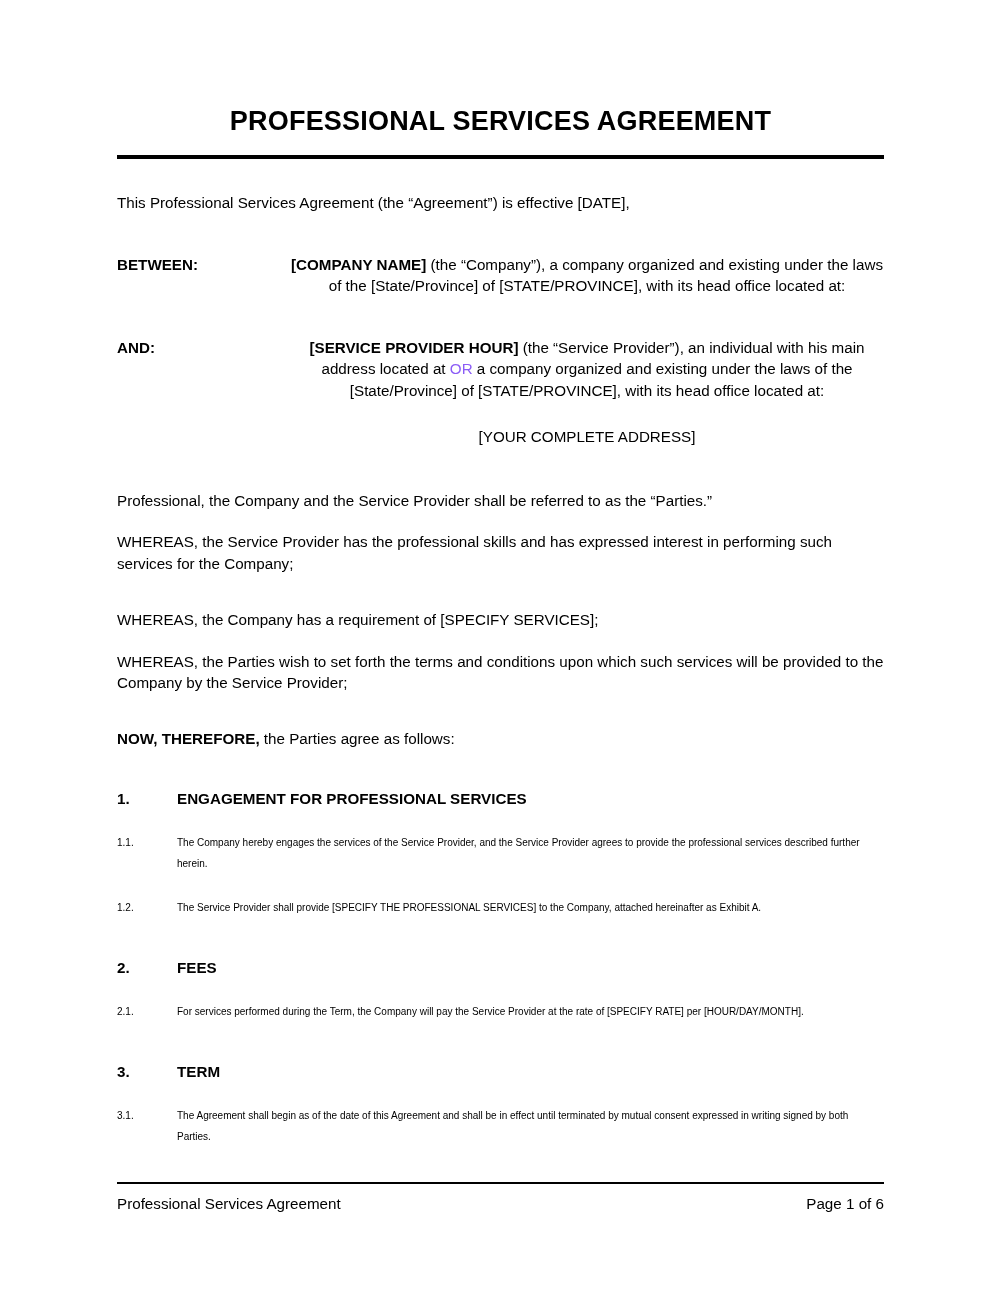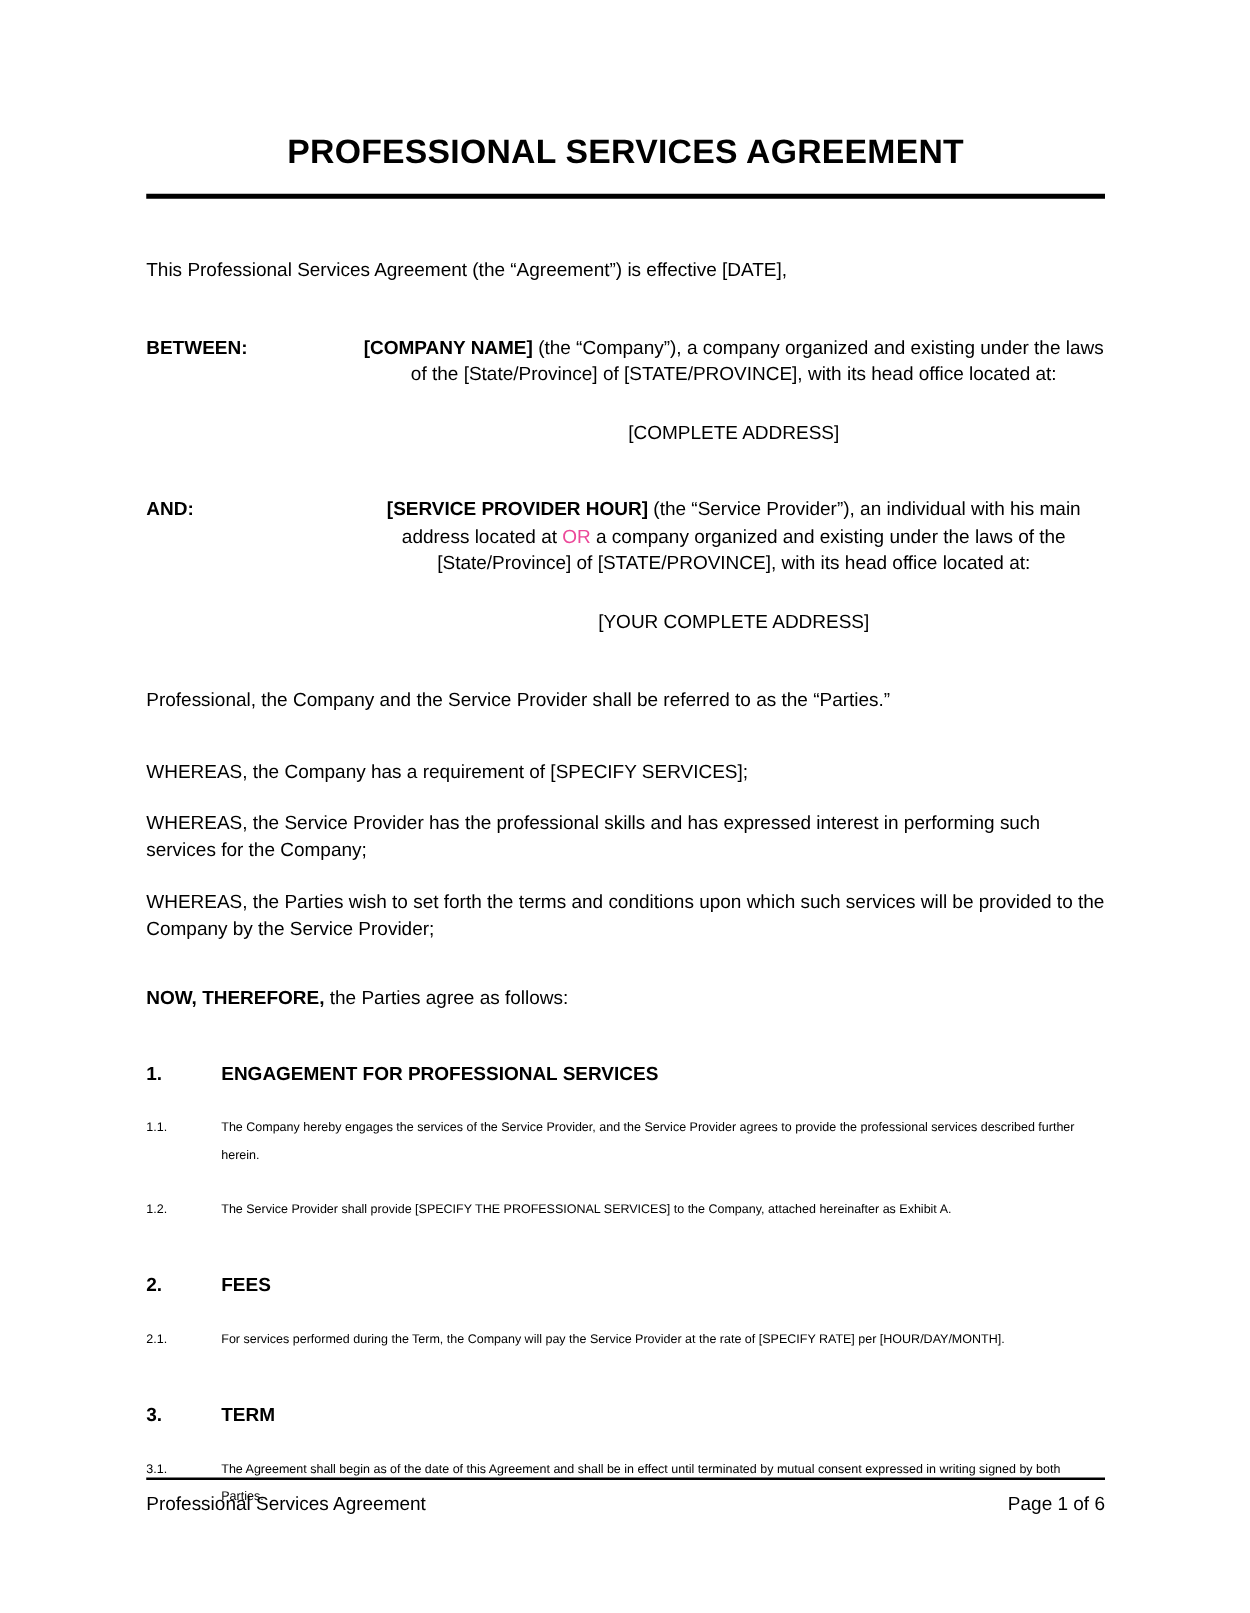--- a/index.html
+++ b/index.html
@@ -46,21 +46,21 @@
 
   
   .body-text {
     font-size: 15.2px;
     line-height: 21.5px;
     margin: 0;
     text-align: left;
   }
 
   .intro {
-    margin-top: 47px;
+    margin-top: 33px;
   }
 
   
   .party-row {
     display: flex;
     align-items: flex-start;
   }
   .party-row.between { margin-top: 40px; }
   .party-row.and     { margin-top: 40px; }
 
@@ -73,21 +73,21 @@
   .party-body {
     flex: 1 1 auto;
     font-size: 15.2px;
     line-height: 21.5px;
     text-align: center;
   }
   .party-body p { margin: 0; }
   .party-body p + p { margin-top: 19px; }
   .party-body .addr-gap { margin-top: 25px; }
 
-  .or-text { color: #ec4899; }
+  .or-text { color: #8b5cf6; }
 
   
   .collectively { margin-top: 42px; }
   .whereas-1    { margin-top: 35px; }
   .whereas-2    { margin-top: 20px; }
   .whereas-3    { margin-top: 20px; }
   .now-therefore{ margin-top: 34px; }
 
   
   .section-heading {
@@ -143,37 +143,36 @@
     <h1 class="doc-title">PROFESSIONAL SERVICES AGREEMENT</h1>
 
     <div class="title-rule"></div>
 
     <p class="body-text intro">This Professional Services Agreement (the “Agreement”) is effective [DATE],</p>
 
     <div class="party-row between">
       <div class="party-label">BETWEEN:</div>
       <div class="party-body">
         <p><b>[COMPANY NAME]</b><span> (the “Company”), a company organized and existing under the laws of the [State/Province] of [STATE/PROVINCE], with its head office located at:</span></p>
-        <p class="addr-gap">[COMPLETE ADDRESS]</p>
       </div>
     </div>
 
     <div class="party-row and">
       <div class="party-label">AND:</div>
       <div class="party-body">
         <p><b>[SERVICE PROVIDER HOUR]</b><span> (the “Service Provider”), an individual with his main address located at </span><span class="or-text">OR</span><span> a company organized and existing under the laws of the [State/Province] of [STATE/PROVINCE], with its head office located at:</span></p>
         <p class="addr-gap">[YOUR COMPLETE ADDRESS]</p>
       </div>
     </div>
 
     <p class="body-text collectively">Professional, the Company and the Service Provider shall be referred to as the “Parties.”</p>
 
+    <p class="body-text whereas-2">WHEREAS, the Service Provider has the professional skills and has expressed interest in performing such services for the Company;</p>
+
     <p class="body-text whereas-1">WHEREAS, the Company has a requirement of [SPECIFY SERVICES];</p>
-
-    <p class="body-text whereas-2">WHEREAS, the Service Provider has the professional skills and has expressed interest in performing such services for the Company;</p>
 
     <p class="body-text whereas-3">WHEREAS, the Parties wish to set forth the terms and conditions upon which such services will be provided to the Company by the Service Provider;</p>
 
     <p class="body-text now-therefore"><b>NOW, THEREFORE,</b><span> the Parties agree as follows:</span></p>
 
     <div class="section-heading">
       <span class="num">1.</span>
       <span class="clause-text">ENGAGEMENT FOR PROFESSIONAL SERVICES</span>
     </div>
     <div class="clause">

